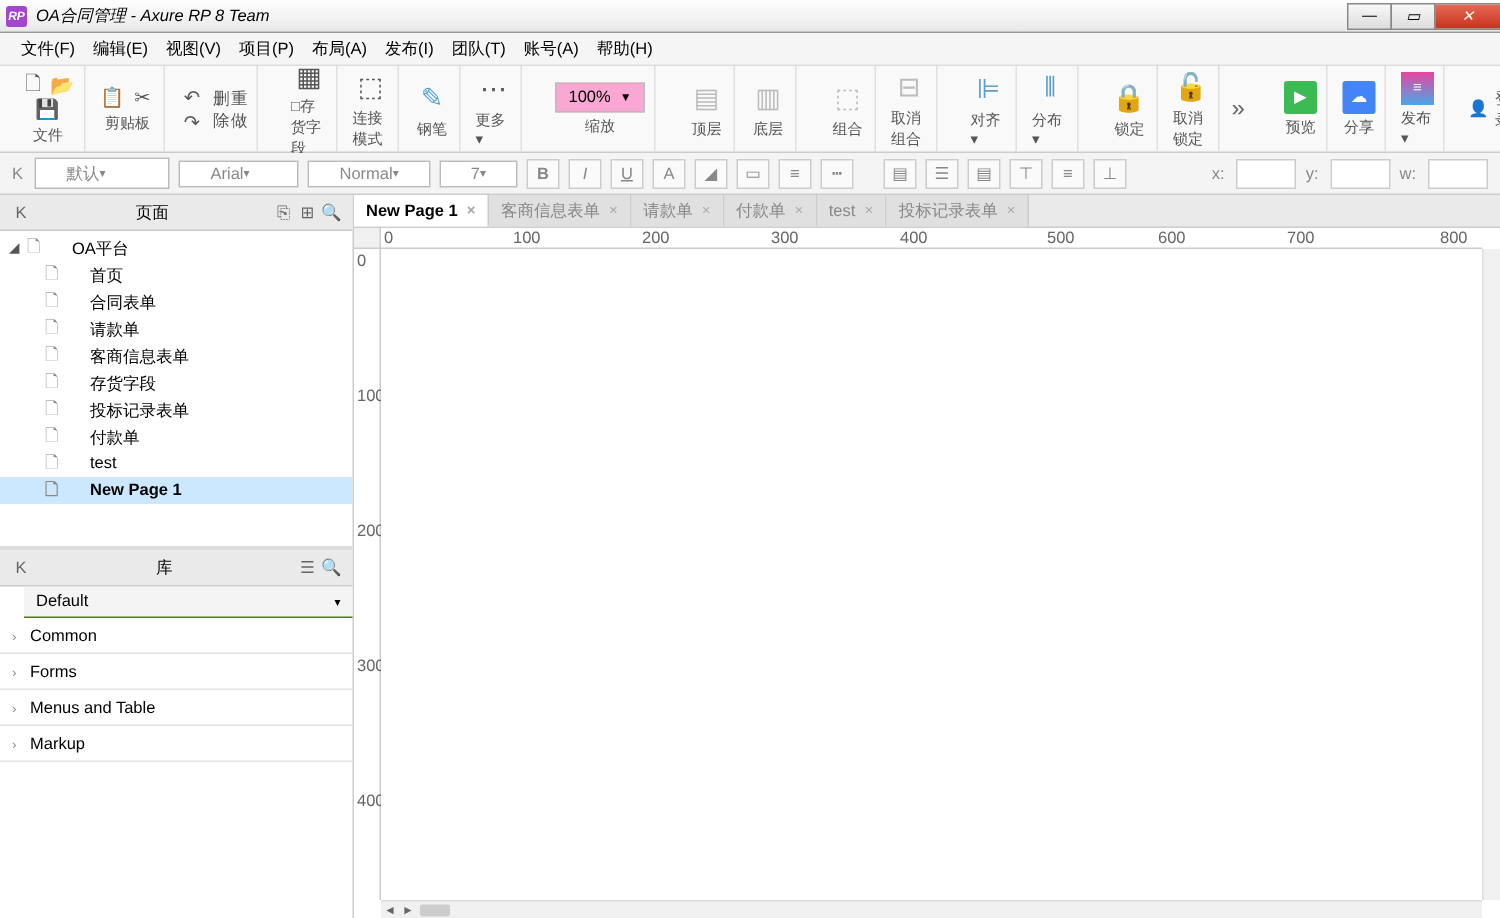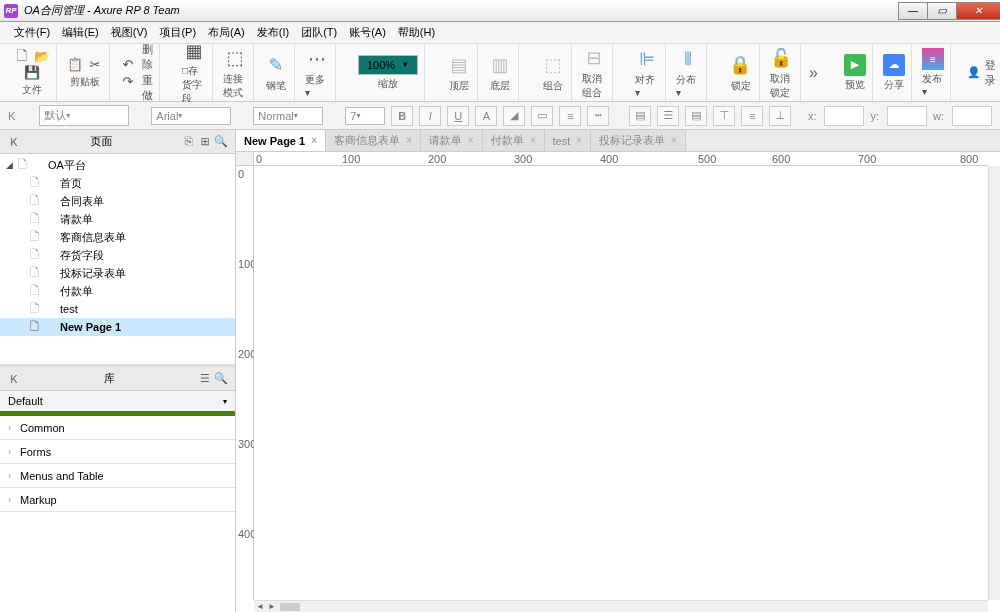--- a/index.html
+++ b/index.html
@@ -18,31 +18,31 @@
     .menubar span { padding: 2px 6px; cursor: default; }
     
     
     .toolbar { height: 58px; background: #f9f9f9; border-bottom: 1px solid #ccc; display: flex; align-items: center; padding: 0 8px; gap: 4px; }
     .tb-group { display: flex; flex-direction: column; align-items: center; justify-content: center; height: 100%; padding: 0 6px; border-right: 1px solid #e0e0e0; }
     .tb-group:last-child { border-right: none; }
     .tb-icons { display: flex; gap: 4px; }
     .tb-icon { width: 16px; height: 16px; display: flex; align-items: center; justify-content: center; font-size: 13px; color: #555; }
     .tb-label { font-size: 10px; color: #555; margin-top: 2px; }
     .tb-big-icon { width: 24px; height: 24px; display: flex; align-items: center; justify-content: center; font-size: 18px; color: #555; }
-    .zoom-box { border: 1px solid #bbb; padding: 3px 8px; display: flex; align-items: center; gap: 6px; background: #0f766e; }
+    .zoom-box { border: 1px solid #bbb; padding: 3px 8px; display: flex; align-items: center; gap: 6px; background: #f9a8d4; }
     .more-btn { font-size: 16px; color: #666; padding: 0 4px; }
     .preview-btn { background: #3cba54; color: #fff; width: 22px; height: 22px; display: flex; align-items: center; justify-content: center; border-radius: 2px; }
     .share-btn { background: #4285f4; color: #fff; width: 22px; height: 22px; display: flex; align-items: center; justify-content: center; border-radius: 2px; }
     .publish-btn { width: 22px; height: 22px; display: flex; align-items: center; justify-content: center; }
     .login-btn { display: flex; align-items: center; gap: 4px; color: #555; margin-left: auto; font-size: 12px; }
     .sep { width: 1px; height: 40px; background: #ddd; margin: 0 4px; }
     
     
     .formatbar { height: 28px; background: #f4f4f4; border-bottom: 1px solid #ccc; display: flex; align-items: center; padding: 0 8px; gap: 6px; }
-    .fmt-select { border: 1px solid #bbb; padding: 2px 4px; background: #fff; color: #888; min-width: 60px; display: flex; align-items: center; justify-content: flex-start; margin-left: 16px; }
+    .fmt-select { border: 1px solid #bbb; padding: 2px 20px; background: #fff; color: #888; min-width: 60px; display: flex; align-items: center; justify-content: flex-start; }
     .fmt-btn { width: 22px; height: 20px; border: 1px solid #ccc; background: #fafafa; display: flex; align-items: center; justify-content: center; color: #888; font-size: 11px; }
     .fmt-label { color: #888; margin-right: 2px; }
     .fmt-input { border: 1px solid #ccc; background: #fff; width: 40px; height: 20px; }
     
     
     .main { flex: 1; display: flex; overflow: hidden; }
     
     
     .sidebar { width: 236px; border-right: 1px solid #ccc; display: flex; flex-direction: column; background: #fff; }
     .panel-header { height: 24px; background: #eaeaea; border-bottom: 1px solid #ccc; display: flex; align-items: center; padding: 0 6px; font-size: 11px; }
@@ -54,21 +54,21 @@
     .tree-row.selected { background: #cce8ff; font-weight: bold; }
     .tree-toggle { width: 12px; font-size: 9px; color: #555; }
     .tree-icon { width: 14px; color: #888; font-size: 11px; }
     .tree-label { margin-left: 16px; }
     .tree-child { padding-left: 30px; }
     
     .splitter-h { height: 3px; background: #ddd; cursor: ns-resize; }
     
     .lib-row { height: 24px; border-bottom: 1px solid #e0e0e0; display: flex; align-items: center; padding: 0 8px; }
     .lib-row .chev { width: 12px; color: #888; font-size: 9px; }
-    .default-select { padding: 4px 8px; border-bottom: 5px solid #4d7c0f; display: flex; justify-content: space-between; align-items: center; background: #f4f4f4; }
+    .default-select { padding: 4px 8px; border-bottom: 1px solid #4d7c0f; display: flex; justify-content: space-between; align-items: center; background: #f4f4f4; margin-left: 16px; }
     
     
     .canvas-area { flex: 1; display: flex; flex-direction: column; overflow: hidden; }
     .tabs-row { height: 22px; background: #eaeaea; border-bottom: 1px solid #ccc; display: flex; align-items: stretch; }
     .tab { padding: 0 8px; border-right: 1px solid #ccc; display: flex; align-items: center; gap: 6px; background: #e0e0e0; color: #888; cursor: default; }
     .tab.active { background: #fff; color: #000; font-weight: bold; }
     .tab .close-x { color: #aaa; font-size: 10px; }
     
     .canvas-wrap { flex: 1; position: relative; overflow: hidden; }
     .ruler-h { position: absolute; top: 0; left: 18px; right: 12px; height: 14px; background: #fff; border-bottom: 1px solid #ccc; font-size: 9px; color: #666; }
@@ -124,21 +124,21 @@
       <span class="tb-icon">✂</span>
     </div>
     <div class="tb-label">剪贴板</div>
   </div>
   <div class="tb-group">
     <div style="display:flex;gap:6px;align-items:center">
       <div style="display:flex;flex-direction:column;gap:1px">
         <span class="tb-icon">↶</span>
         <span class="tb-icon">↷</span>
       </div>
-      <div style="display:flex;flex-direction:column;gap:1px;font-size:10px;color:#555">
+      <div style="display:flex;flex-direction:row;gap:1px;font-size:10px;color:#555">
         <span>删除</span>
         <span>重做</span>
       </div>
     </div>
   </div>
   <div class="sep"></div>
   <div class="tb-group">
     <div class="tb-big-icon">▦</div>
     <div class="tb-label">□存货字段</div>
   </div>

